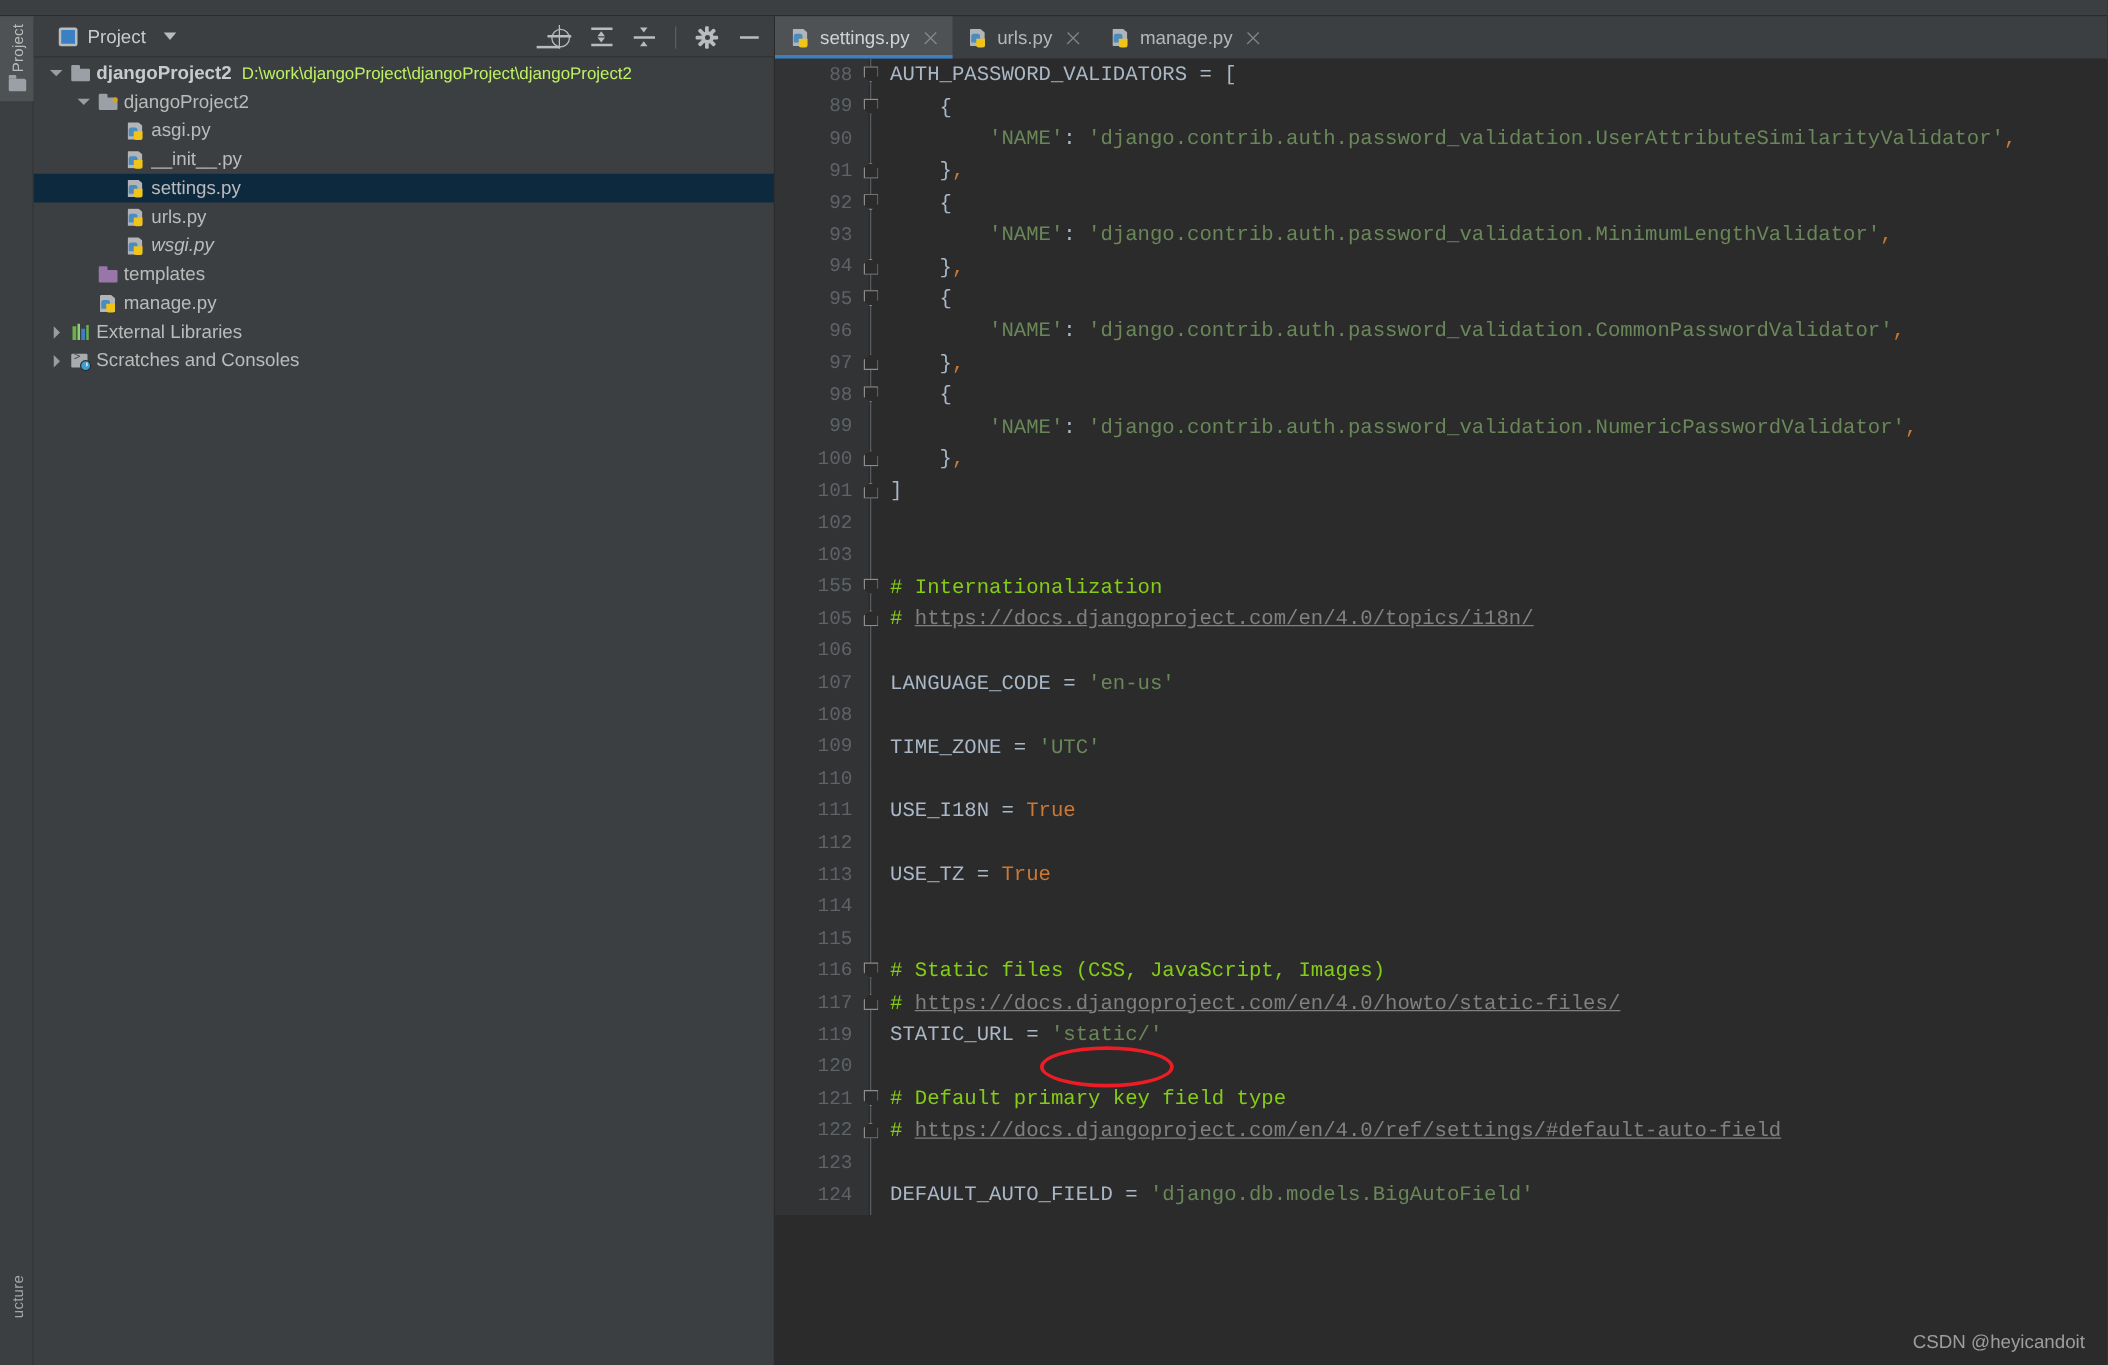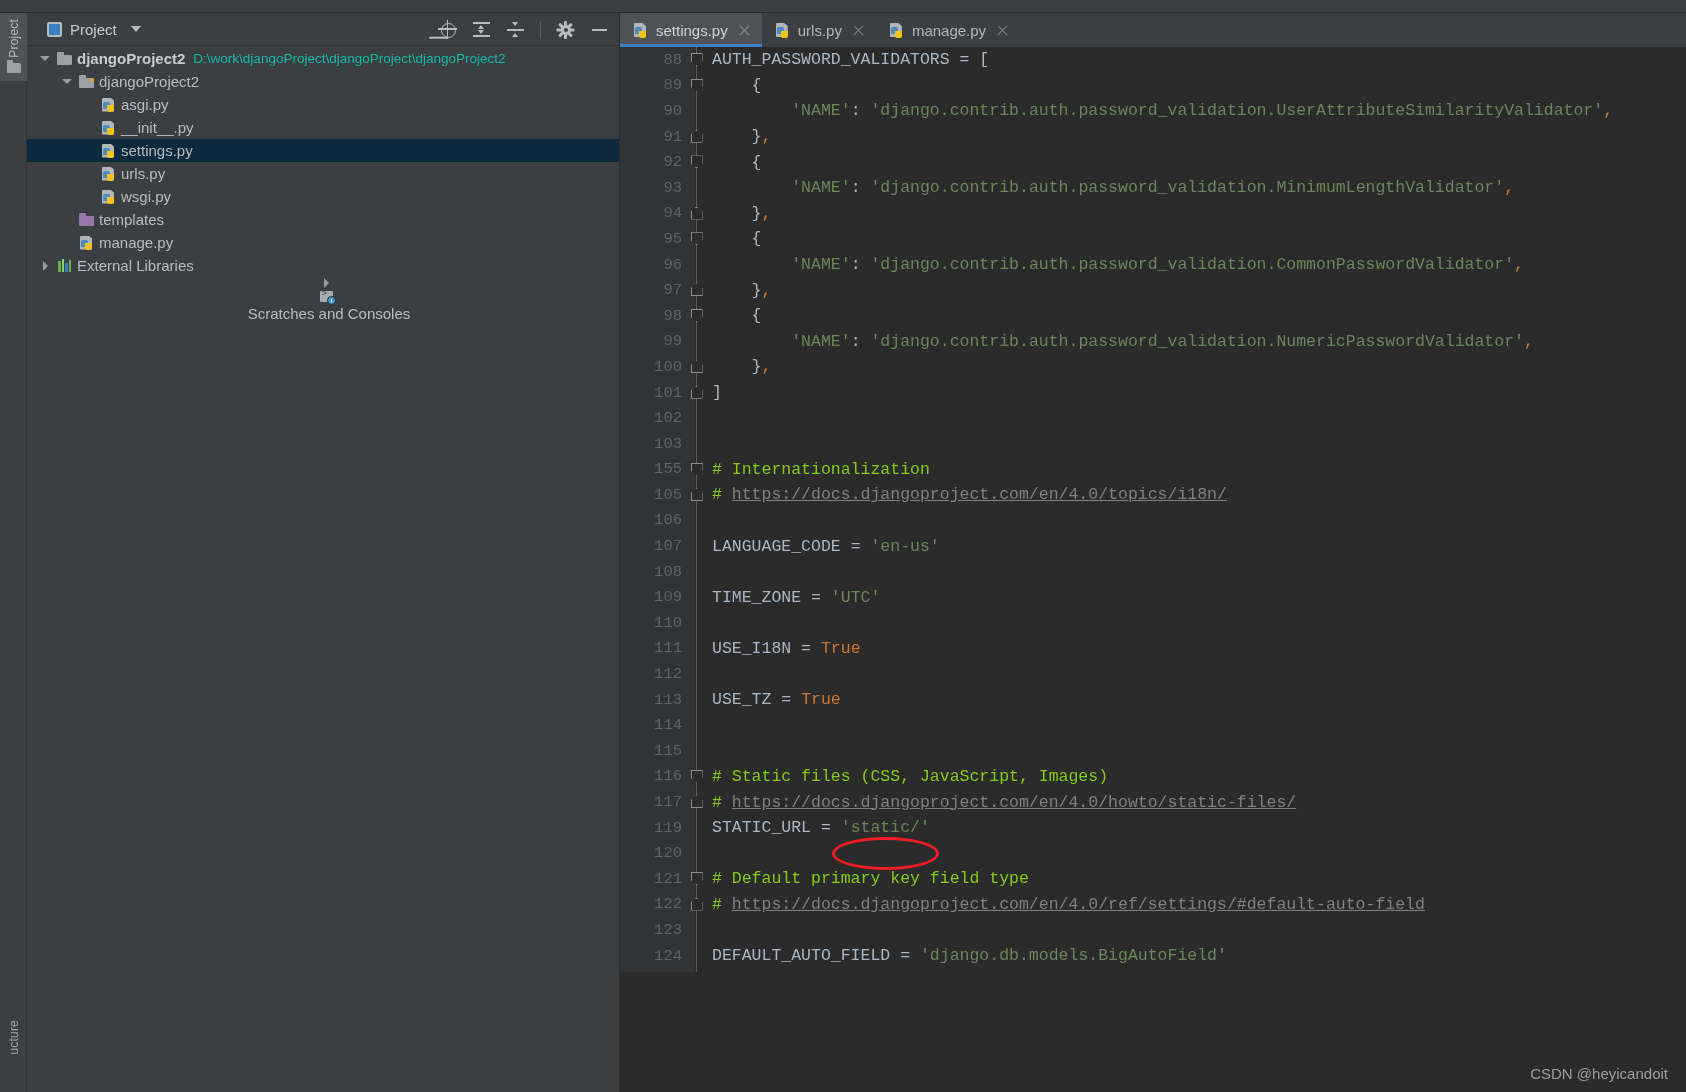--- a/index.html
+++ b/index.html
@@ -205,21 +205,21 @@
   .ic-scratch .clock{
     position:absolute; right:0px; bottom:0px; width:9px; height:9px;
     background:#3b9fd6; border-radius:50%; border:1px solid #2b2b2b;
   }
   .ic-scratch .clock:after{
     content:""; position:absolute; left:3.7px; top:1.6px; width:1px; height:3.2px;
     background:#ffffff;
   }
   .tree-label { color:#bbbbbb; }
   .tree-label.bold { font-weight: bold; color:#c8cbcd; }
-  .tree-path { color:#14b8a6; font-size:13.5px; margin-left:8px; }
+  .tree-path { color:#bef264; font-size:13.5px; margin-left:8px; }
 
   
   .editor-area {
     position: absolute; left: 620px; top: 13px;
     width: 1066px; height: 1079px; background: #2b2b2b;
   }
   .tabs {
     position: relative; height: 34px; width: 100%;
     background: #3c3f41; display: flex; align-items: stretch;
   }
@@ -403,21 +403,21 @@
         </div>
         <div class="tree-row" style="padding-left: 56px;">
           <span class="arrow" style="margin-right: 5px;"></span>
           <span class="tree-ic ic-py">
             <span class="page"></span>
             <span class="blue"></span>
             <span class="yel"></span>
           </span>
           <span class="tree-label">urls.py</span>
         </div>
-        <div class="tree-row" style="padding-left: 56px;">
+        <div class="tree-row" style="padding-left: 56px; font-style: italic;">
           <span class="arrow" style="margin-right: 5px;"></span>
           <span class="tree-ic ic-py">
             <span class="page"></span>
             <span class="blue"></span>
             <span class="yel"></span>
           </span>
           <span class="tree-label">wsgi.py</span>
         </div>
         <div class="tree-row" style="padding-left: 34px;">
           <span class="arrow" style="margin-right: 5px;"></span>
@@ -439,21 +439,21 @@
         <div class="tree-row" style="padding-left: 12px;">
           <span class="arrow right" style="margin-right: 5px;"></span>
           <span class="tree-ic ic-lib">
             <span class="bar b1"></span>
             <span class="bar b2"></span>
             <span class="bar b3"></span>
             <span class="bar b4"></span>
           </span>
           <span class="tree-label">External Libraries</span>
         </div>
-        <div class="tree-row" style="padding-left: 12px; flex-direction: column;">
+        <div class="tree-row" style="padding-left: 12px;">
           <span class="arrow right" style="margin-right: 5px;"></span>
           <span class="tree-ic ic-scratch">
             <span class="term"></span>
             <span class="clock"></span>
           </span>
           <span class="tree-label">Scratches and Consoles</span>
         </div>
       </div>
 </div>
 

